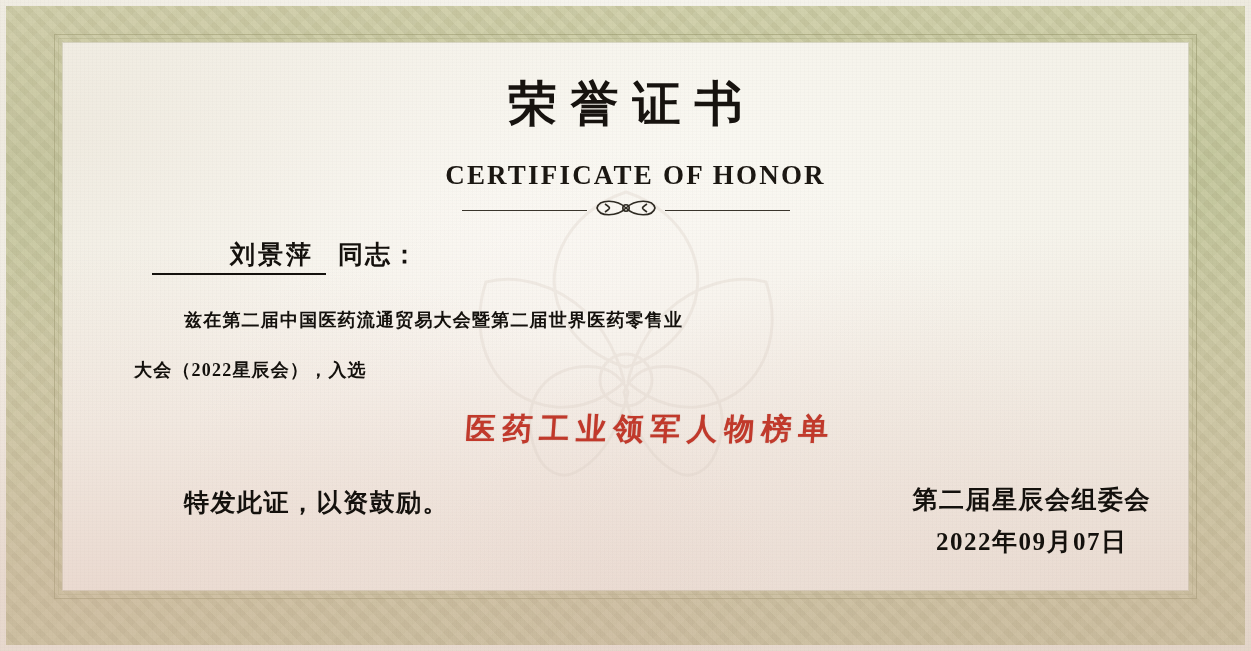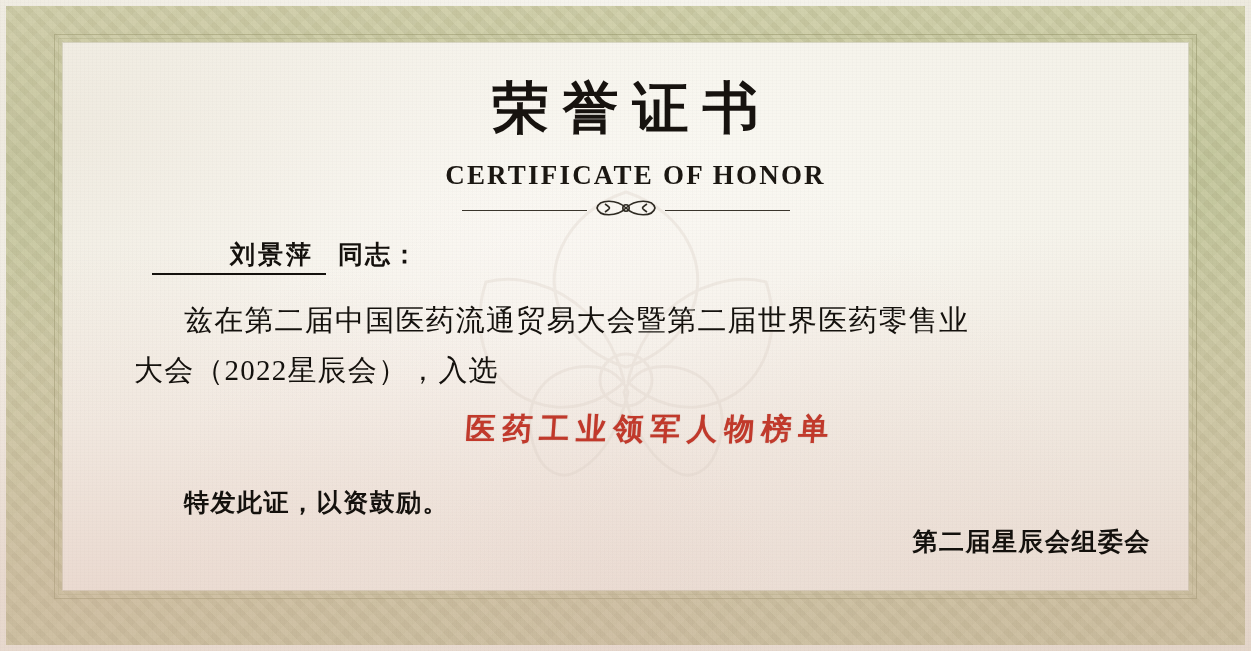--- a/index.html
+++ b/index.html
@@ -101,21 +101,21 @@
     position: absolute;
     left: 62px; top: 42px; right: 62px; bottom: 60px;
   }
 
   .title-cn {
     position: absolute;
     top: 38px;
     left: 0; right: 0;
     text-align: center;
     font-family: "Liberation Serif", "DejaVu Serif", serif;
-    font-size: 56px;
+    font-size: 48px;
     font-weight: 700;
     letter-spacing: 14px;
     text-indent: 14px;
     color: #17130f;
     line-height: 1;
   }
 
   .title-en {
     position: absolute;
     top: 118px;
@@ -171,22 +171,22 @@
     font-size: 25px;
     letter-spacing: 3px;
   }
   .recipient-suffix {
     margin-left: 12px;
     letter-spacing: 2px;
   }
 
   .para {
     margin-top: 20px;
-    font-size: 29px;
-    font-weight: 400;
+    font-size: 18px;
+    font-weight: 700;
     line-height: 50px;
     letter-spacing: 1.2px;
   }
   .para .indent {
     display: inline-block;
     width: 50px;
   }
 
   .award-title {
     margin-top: 14px;
@@ -277,16 +277,17 @@
         <span>大会（2022星辰会），入选</span>
       </div>
 
       <div class="award-title">医药工业领军人物榜单</div>
 
       <div class="closing">特发此证，以资鼓励。</div>
     </div>
 
     <div class="signature">
       <div>第二届星辰会组委会</div>
+      <div>2022年09月07日</div>
     </div>
 
   </div>
 </div>
 
 </body></html>

